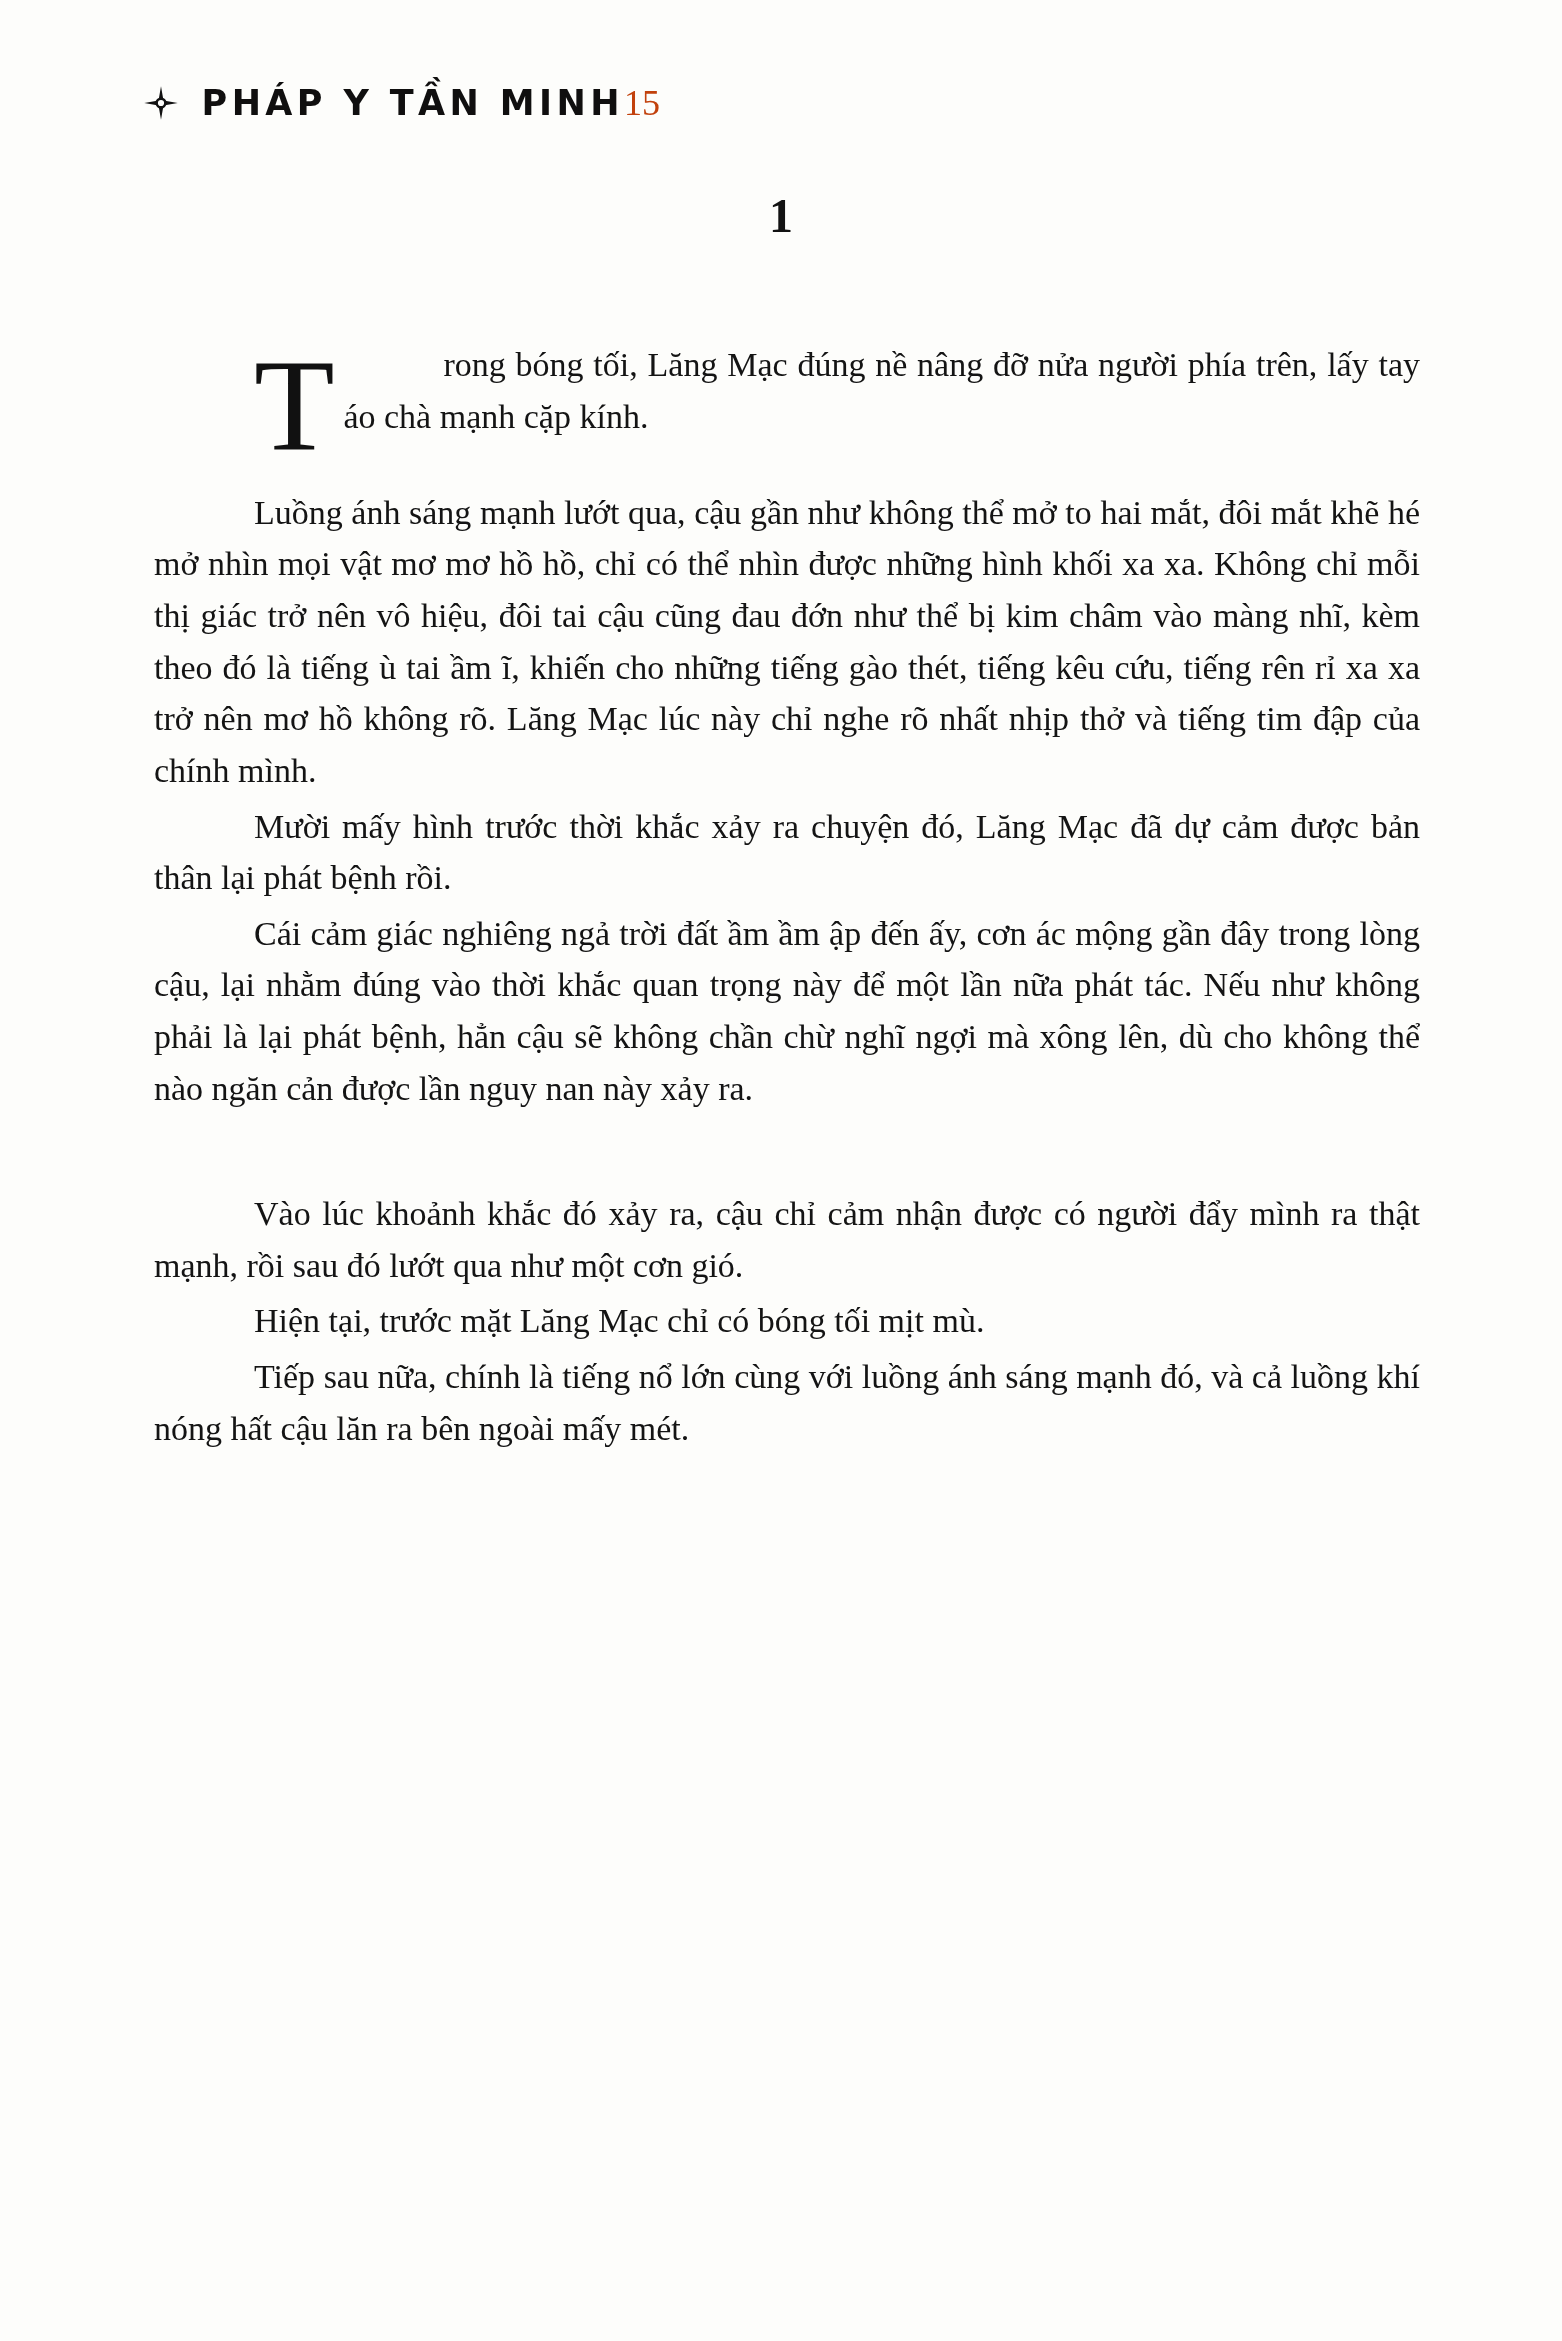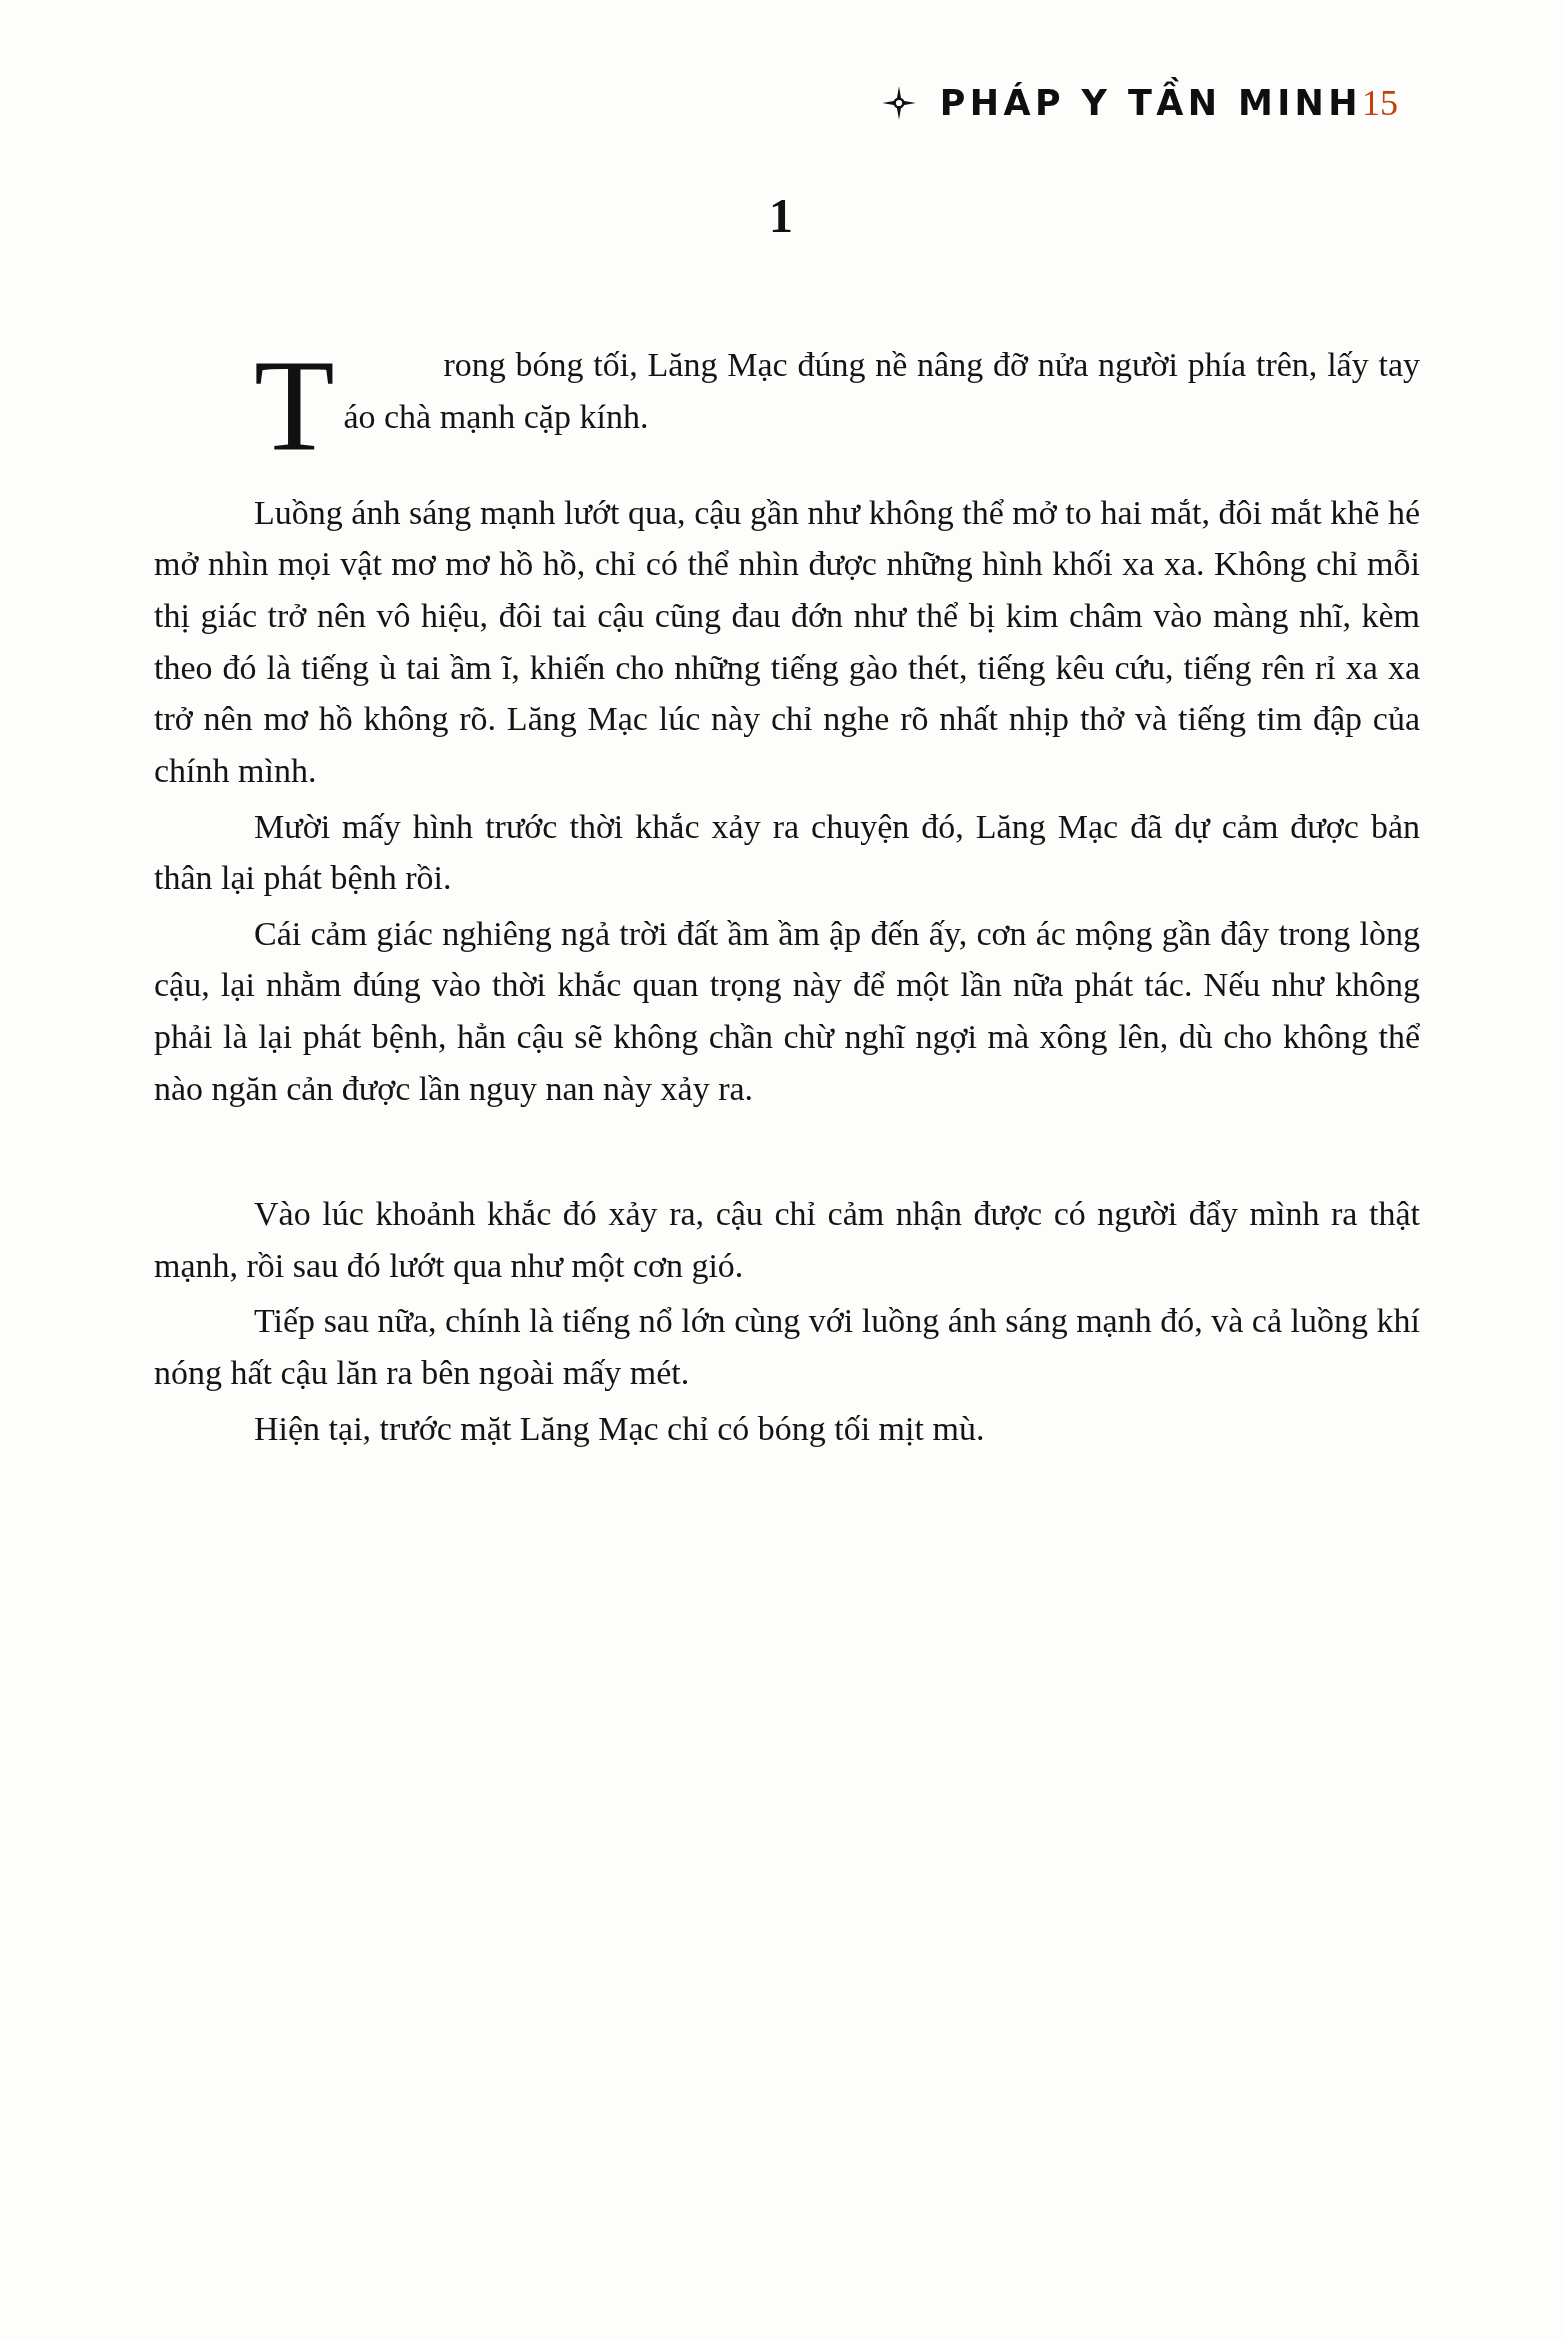--- a/index.html
+++ b/index.html
@@ -20,25 +20,25 @@
     top: 0; left: 0;
     width: 1562px;
     height: 2342px;
     background: #fdfdfb;
   }
   
   .header {
     position: absolute;
     top: 68px;
     left: 143px;
-    right: 154px;
+    right: 143px;
     height: 69px;
     display: flex;
     align-items: center;
-    justify-content: flex-end;
+    justify-content: flex-start;
   }
   .header-left {
     display: flex;
     align-items: center;
     gap: 22.6px;
   }
   .ornament {
     width: 36px;
     height: 36px;
     position: relative;
@@ -136,20 +136,20 @@
 
     <p>Mười mấy hình trước thời khắc xảy ra chuyện đó, Lăng Mạc đã dự cảm được bản thân lại phát bệnh rồi.</p>
 
     <p>Cái cảm giác nghiêng ngả trời đất ầm ầm ập đến ấy, cơn ác mộng gần đây trong lòng cậu, lại nhằm đúng vào thời khắc quan trọng này để một lần nữa phát tác. Nếu như không phải là lại phát bệnh, hẳn cậu sẽ không chần chừ nghĩ ngợi mà xông lên, dù cho không thể nào ngăn cản được lần nguy nan này xảy ra.</p>
 
 
     <div class="para-gap"></div>
 
     <p>Vào lúc khoảnh khắc đó xảy ra, cậu chỉ cảm nhận được có người đẩy mình ra thật mạnh, rồi sau đó lướt qua như một cơn gió.</p>
 
+    <p>Hiện tại, trước mặt Lăng Mạc chỉ có bóng tối mịt mù.</p>
+
     <p>Tiếp sau nữa, chính là tiếng nổ lớn cùng với luồng ánh sáng mạnh đó, và cả luồng khí nóng hất cậu lăn ra bên ngoài mấy mét.</p>
-
-    <p>Hiện tại, trước mặt Lăng Mạc chỉ có bóng tối mịt mù.</p>
 
   </div>
 
 </div>
 
 
 </body></html>

